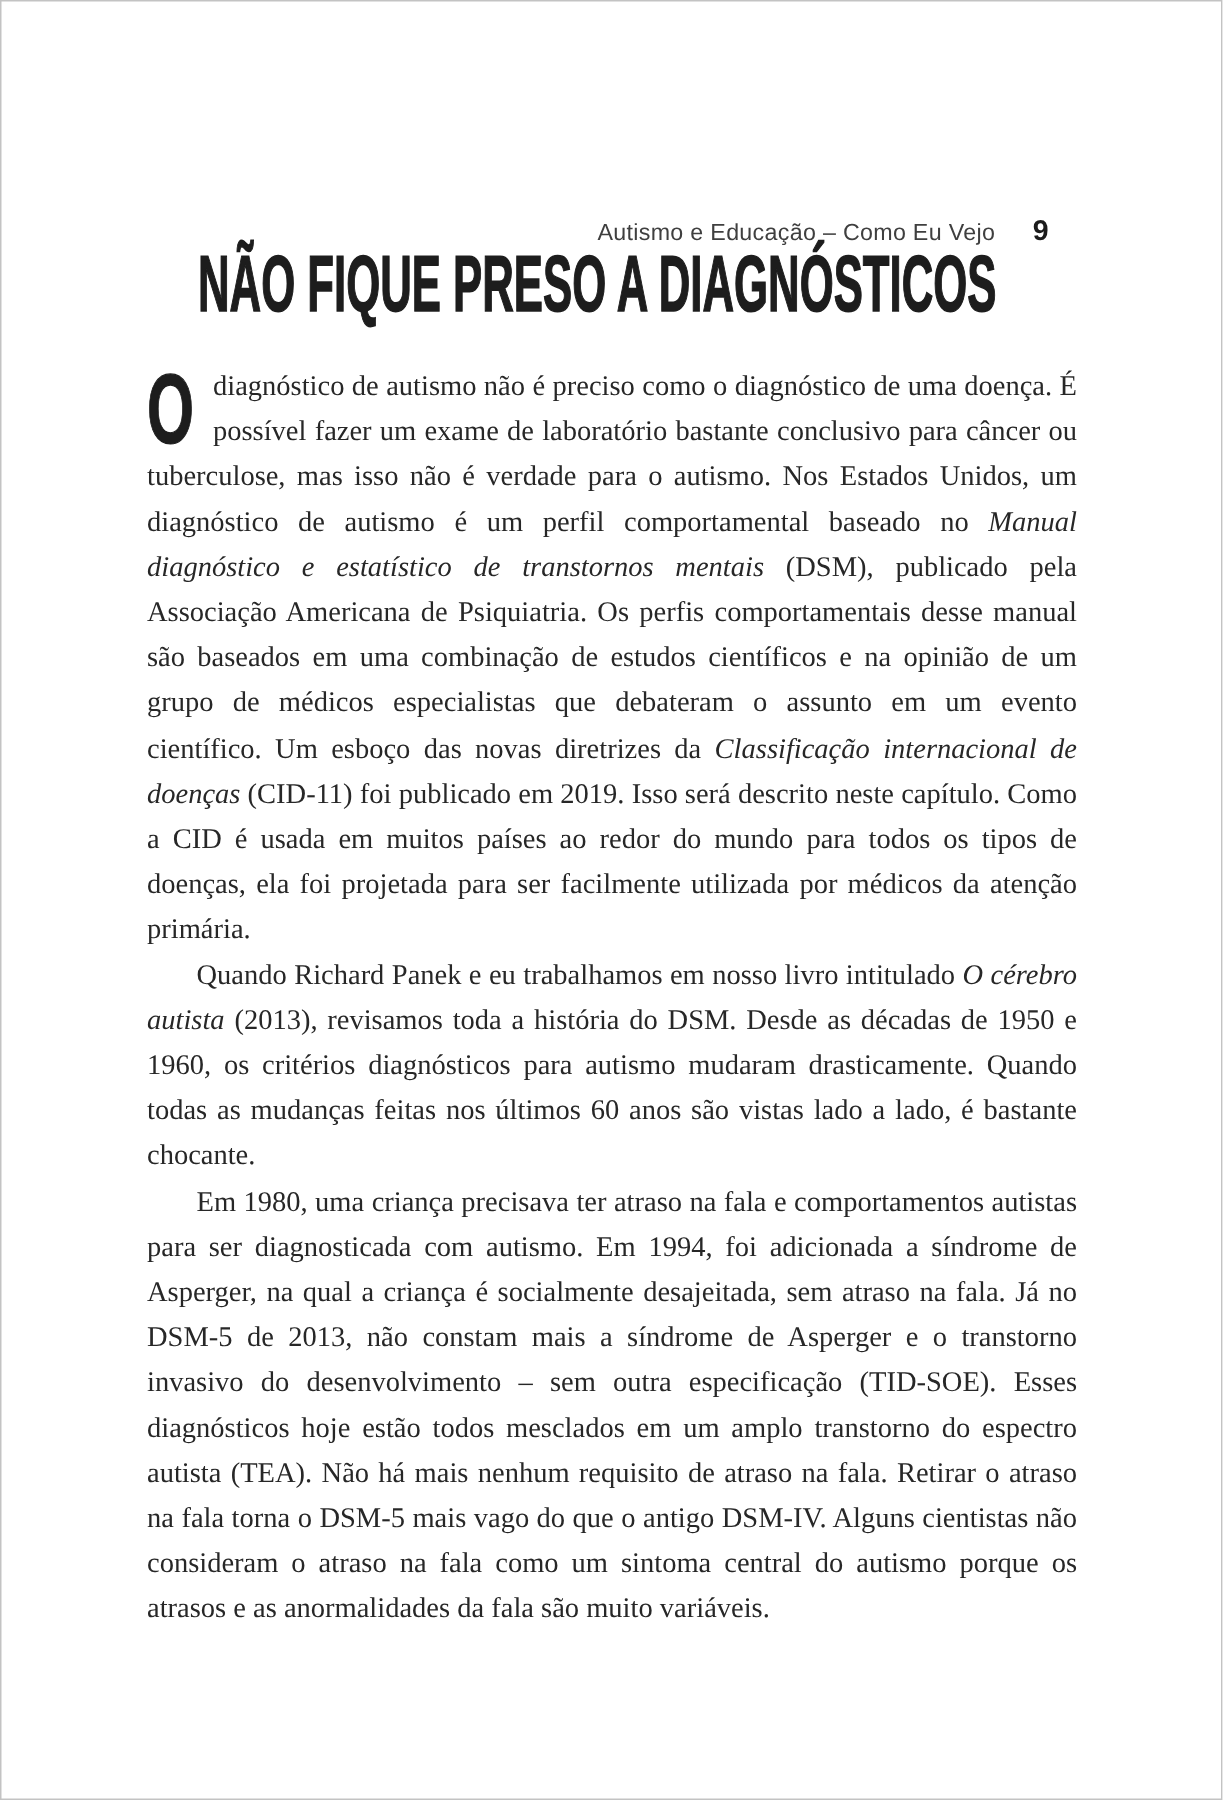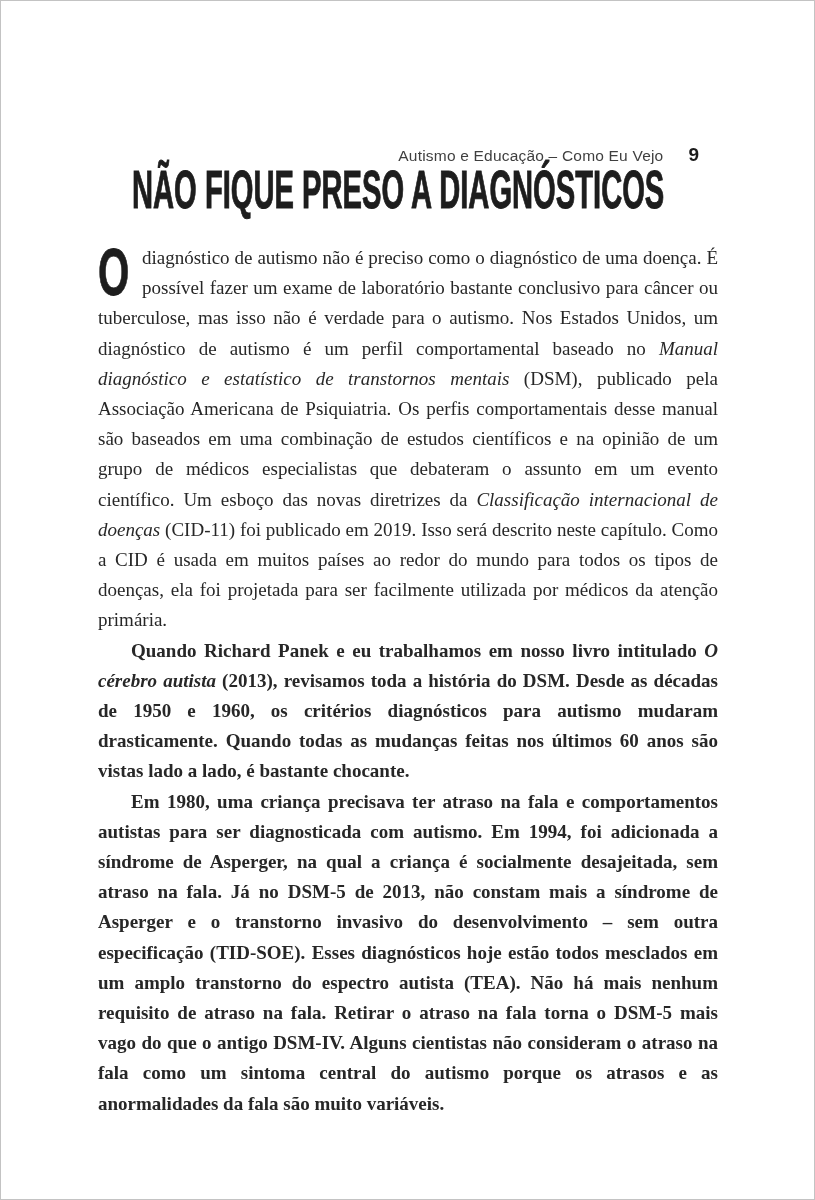--- a/index.html
+++ b/index.html
@@ -57,21 +57,21 @@
   .body-text {
     position:absolute;
     top:242px; left:97px;
     width:620px;
     font-size:19px;
     line-height:30.2px;
     text-align:justify;
     color:#272727;
   }
   .body-text p { margin:0; }
-  .body-text p.indent { text-indent:33px;font-weight:bold; }
+  .body-text p.indent { text-indent:33px; }
   .body-text em { font-style:italic; }
 
   .dropcap {
     float:left;
     width:44px; height:60px;
     font-family:"Liberation Sans", sans-serif;
     font-weight:700;
     font-size:66px;
     line-height:58px;
     color:#1d1d1d;

